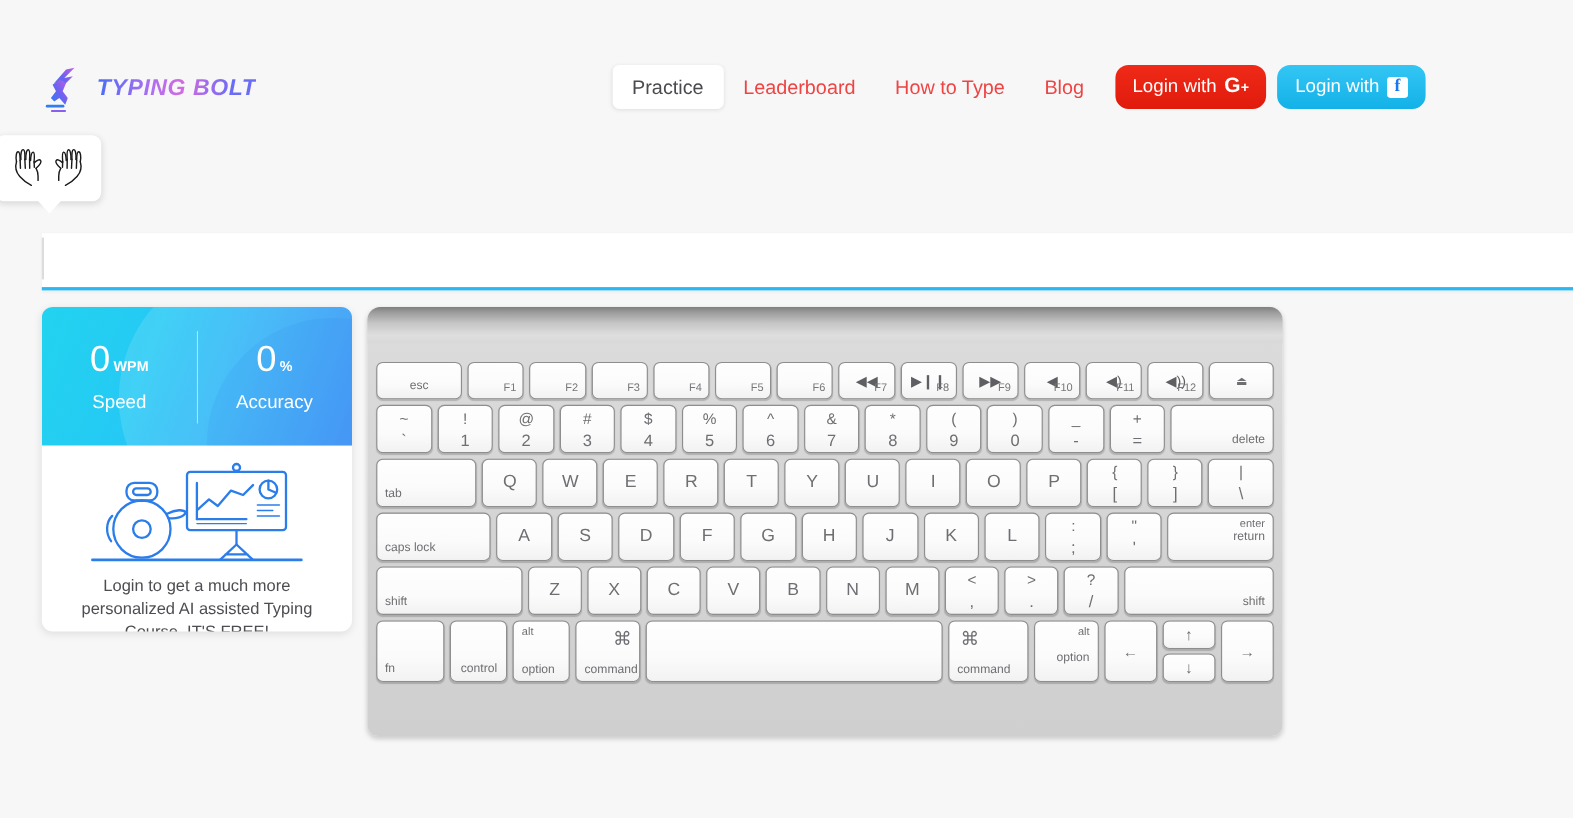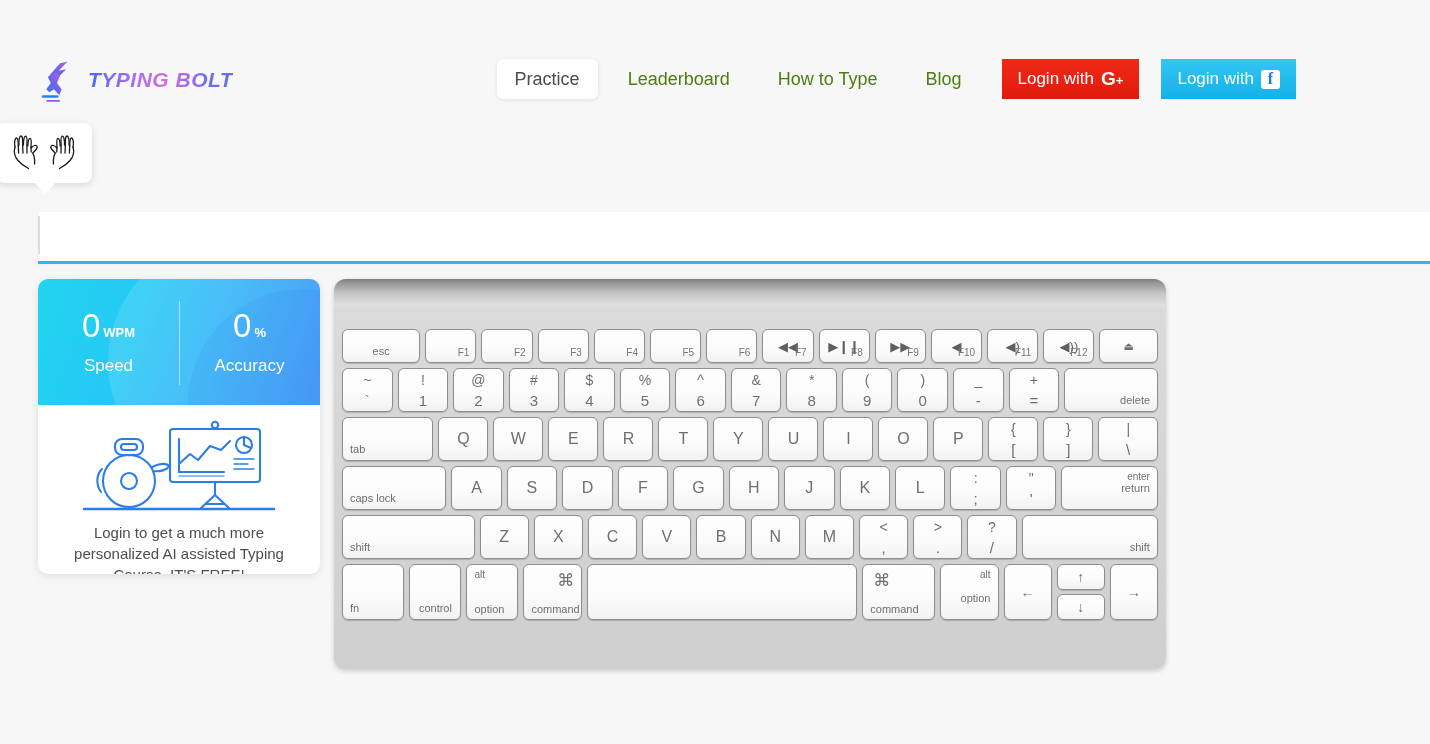--- a/index.html
+++ b/index.html
@@ -26,35 +26,35 @@
     font-size: 21px; font-weight: bold; font-style: italic;
     letter-spacing: 0.5px;
     background: linear-gradient(90deg, #4a6cf7 0%, #b06ef0 35%, #d36ae0 55%, #6a6cf5 85%);
     -webkit-background-clip: text; background-clip: text;
     -webkit-text-fill-color: transparent; color: #8b5cf6;
     white-space: nowrap;
   }
 
   .nav {
     position: absolute; right: 14px; top: 14px;
-    display: flex; align-items: center; gap: 12px;
+    display: flex; align-items: center; gap: 0px;
   }
   .nav-link {
-    font-size: 18px; color: #4d7c0f; padding: 10px 18px;
+    font-size: 18px; color: #ef4444; padding: 10px 18px;
     text-decoration: none; white-space: nowrap; cursor: pointer;
     border-radius: 6px; line-height: 20px;
   }
   .nav-link.active {
     color: #4a4a4f; background: #ffffff;
     box-shadow: 0 1px 4px rgba(0,0,0,0.10);
   }
   .btn-login {
     display: flex; align-items: center; gap: 7px;
     font-size: 17px; color: #fff; padding: 10px 16px;
-    border-radius: 0; margin-left: 10px; cursor: pointer;
+    border-radius: 12px; margin-left: 10px; cursor: pointer;
     white-space: nowrap; border: none;
     font-family: "Liberation Sans", sans-serif;
   }
   .btn-google { background: linear-gradient(180deg,#f02a18,#e01b0c); }
   .btn-facebook { background: linear-gradient(180deg,#34c6f4,#13b1e8); }
   .gicon { font-weight: bold; font-size: 19px; line-height: 17px; }
   .ficon {
     width: 19px; height: 19px; background: #fff; color: #1877f2;
     border-radius: 3px; font-weight: bold; font-size: 16px;
     display: inline-flex; align-items: center; justify-content: center;

